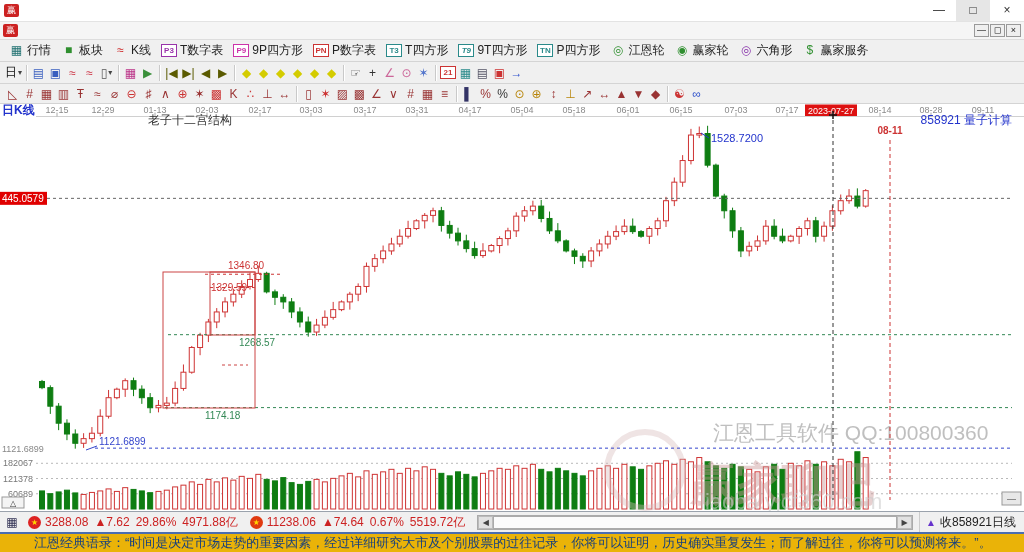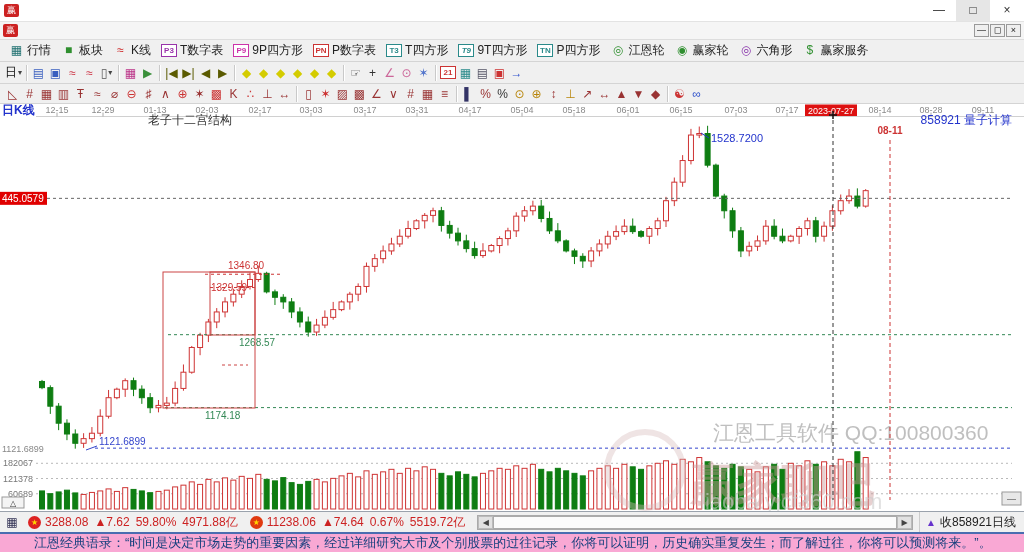--- a/index.html
+++ b/index.html
@@ -50,21 +50,21 @@
   .hscroll { flex:1; height:15px; border:1px solid #aaa; background:#e8e8e8; display:flex;
              align-items:stretch; margin:0 6px; }
   .scroll-arrow { width:15px; background:#e2e2e2; border:1px solid #bbb; font-size:8px; color:#444;
                   display:flex; align-items:center; justify-content:center; }
   .scroll-thumb { flex:1; background:#fbfbfb; border:1px solid #aaa; }
   .sb-right { display:flex; align-items:center; gap:4px; padding:0 8px 0 6px; border-left:1px solid #ccc;
               height:100%; }
   .sb-tri { color:#6633cc; font-size:10px; }
   .sb-label { color:#222; font-size:12px; }
   
-  .quotebar { height:20px; background:#f9a8d4; border-top:2px solid #4a6db0; color:#17407e;
+  .quotebar { height:20px; background:#eab308; border-top:2px solid #4a6db0; color:#17407e;
               font-size:13px; line-height:17px; padding-left:34px; overflow:hidden; white-space:nowrap; }
 </style>
 </head>
 <body>
 
 <div class="app">
 
   <div class="titlebar">
     <span class="logo">赢</span>
     <div class="win-btns">
@@ -623,21 +623,21 @@
           <text x="1011.5" y="501.5" fill="#555555" font-size="9" text-anchor="middle" font-family="Liberation Sans, DejaVu Sans, sans-serif" font-weight="normal">—</text>
         </g>
       </svg>
   </div>
 
   <div class="statusbar">
     <span class="sb-grid">▦</span>
     <span class="cir c1">★</span>
     <span class="red">3288.08</span>
     <span class="red">▲7.62</span>
-    <span class="red">59.80%</span>
+    <span class="red">29.86%</span>
     <span class="red">4971.88亿</span>
     <span class="cir c2">★</span>
     <span class="red">11238.06</span>
     <span class="red">▲74.64</span>
     <span class="red">0.67%</span>
     <span class="red">5519.72亿</span>
     <div class="hscroll">
       <span class="scroll-arrow">◀</span>
       <span class="scroll-thumb"></span>
       <span class="scroll-arrow">▶</span>

